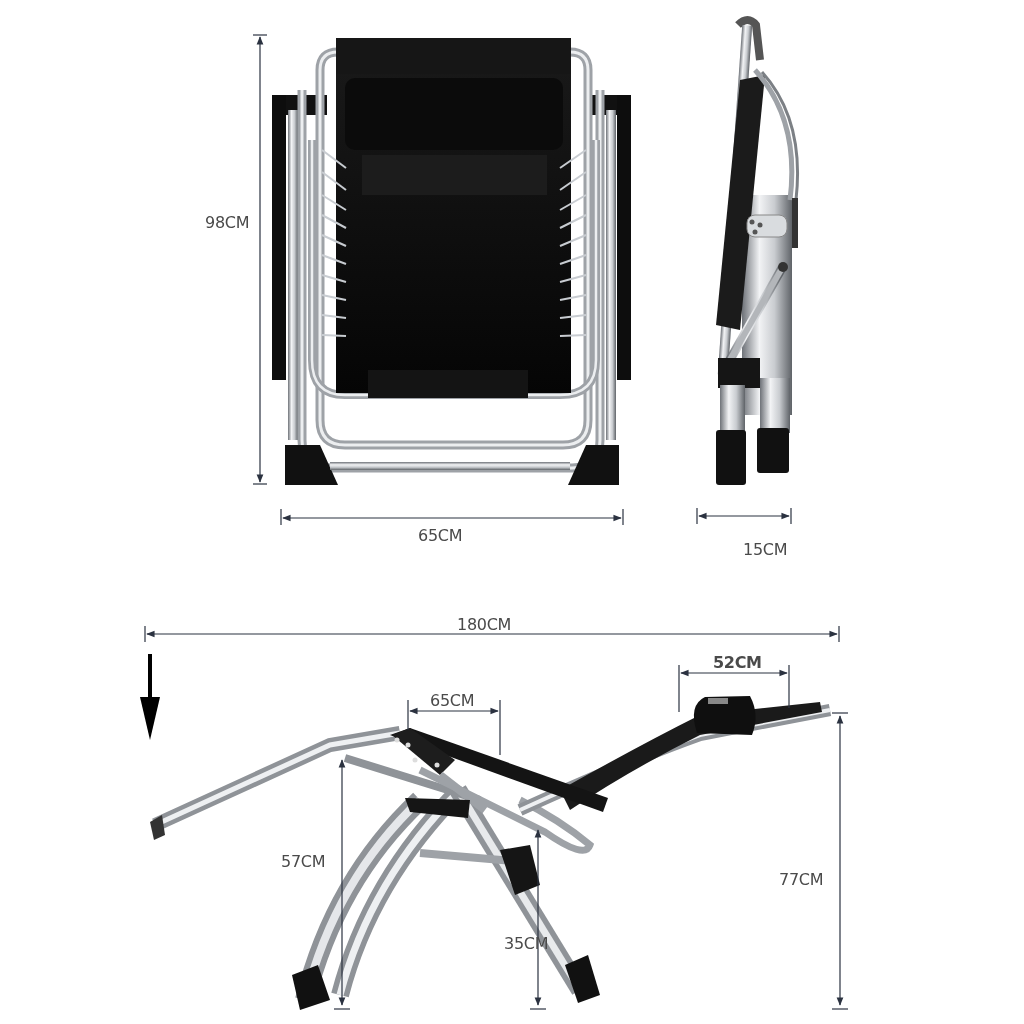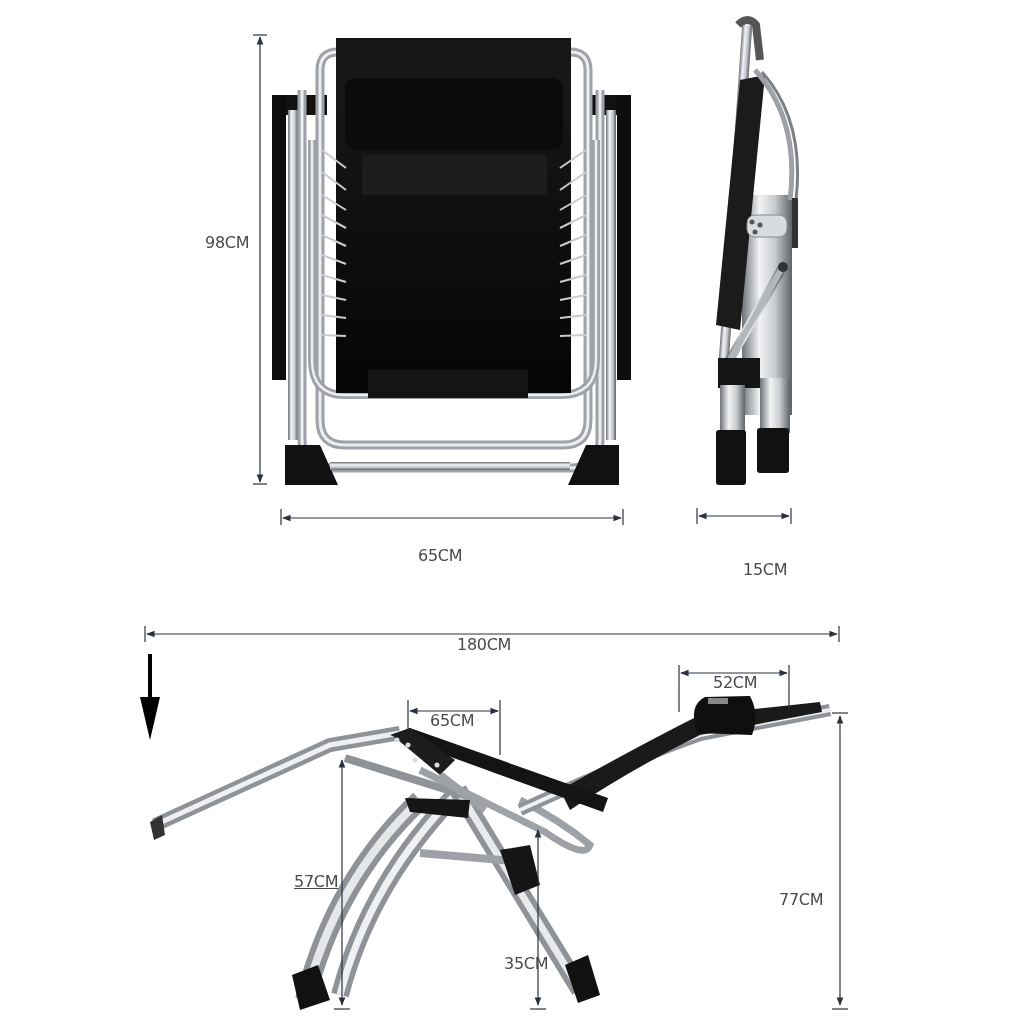--- a/index.html
+++ b/index.html
@@ -1,18 +1,18 @@
 <!DOCTYPE html>
 <html><head>
 <meta charset="utf-8">
 <style>
   html, body { margin: 0; padding: 0; background: #ffffff; }
   body { width: 1024px; height: 1024px; position: relative; overflow: hidden; font-family: "DejaVu Sans", sans-serif; }
   #canvas { position: absolute; left: 0; top: 0; width: 1024px; height: 1024px; }
-  .dim-label { position: absolute; font-family: "DejaVu Sans", sans-serif; font-size: 16px; color: #4a4a4a; letter-spacing: -0.3px; white-space: nowrap; margin-top: 20px; }
+  .dim-label { position: absolute; font-family: "DejaVu Sans", sans-serif; font-size: 16px; color: #4a4a4a; letter-spacing: -0.3px; white-space: nowrap; }
 </style>
 </head>
 <body>
 
 <svg id="canvas" viewBox="0 0 1024 1024" xmlns="http://www.w3.org/2000/svg">
   <defs>
     <linearGradient id="tubeV" x1="0" x2="1" y1="0" y2="0">
       <stop offset="0" stop-color="#6e7278"></stop>
       <stop offset="0.35" stop-color="#f2f3f5"></stop>
       <stop offset="0.65" stop-color="#c9ccd0"></stop>
@@ -189,17 +189,17 @@
   <g>
     <rect x="148" y="654" width="4" height="45" fill="#000"></rect>
     <path d="M140,697 L160,697 L150,740 Z" fill="#000"></path>
   </g>
 </svg>
 
 <div class="dim-label" style="left:205px; top:213px;">98CM</div>
 <div class="dim-label" style="left:418px; top:526px;">65CM</div>
 <div class="dim-label" style="left:743px; top:540px;">15CM</div>
 <div class="dim-label" style="left:457px; top:615px;">180CM</div>
-<div class="dim-label" style="left:713px; top:653px;">52CM</div>
+<div class="dim-label" style="left:713px; top:653px;font-weight:bold;">52CM</div>
 <div class="dim-label" style="left:430px; top:691px;">65CM</div>
-<div class="dim-label" style="left:294px; top:852px;text-decoration:underline;">57CM</div>
+<div class="dim-label" style="left:281px; top:852px;">57CM</div>
 <div class="dim-label" style="left:779px; top:870px;text-align:center;">77CM</div>
 <div class="dim-label" style="left:504px; top:934px;">35CM</div>
 
 </body></html>

